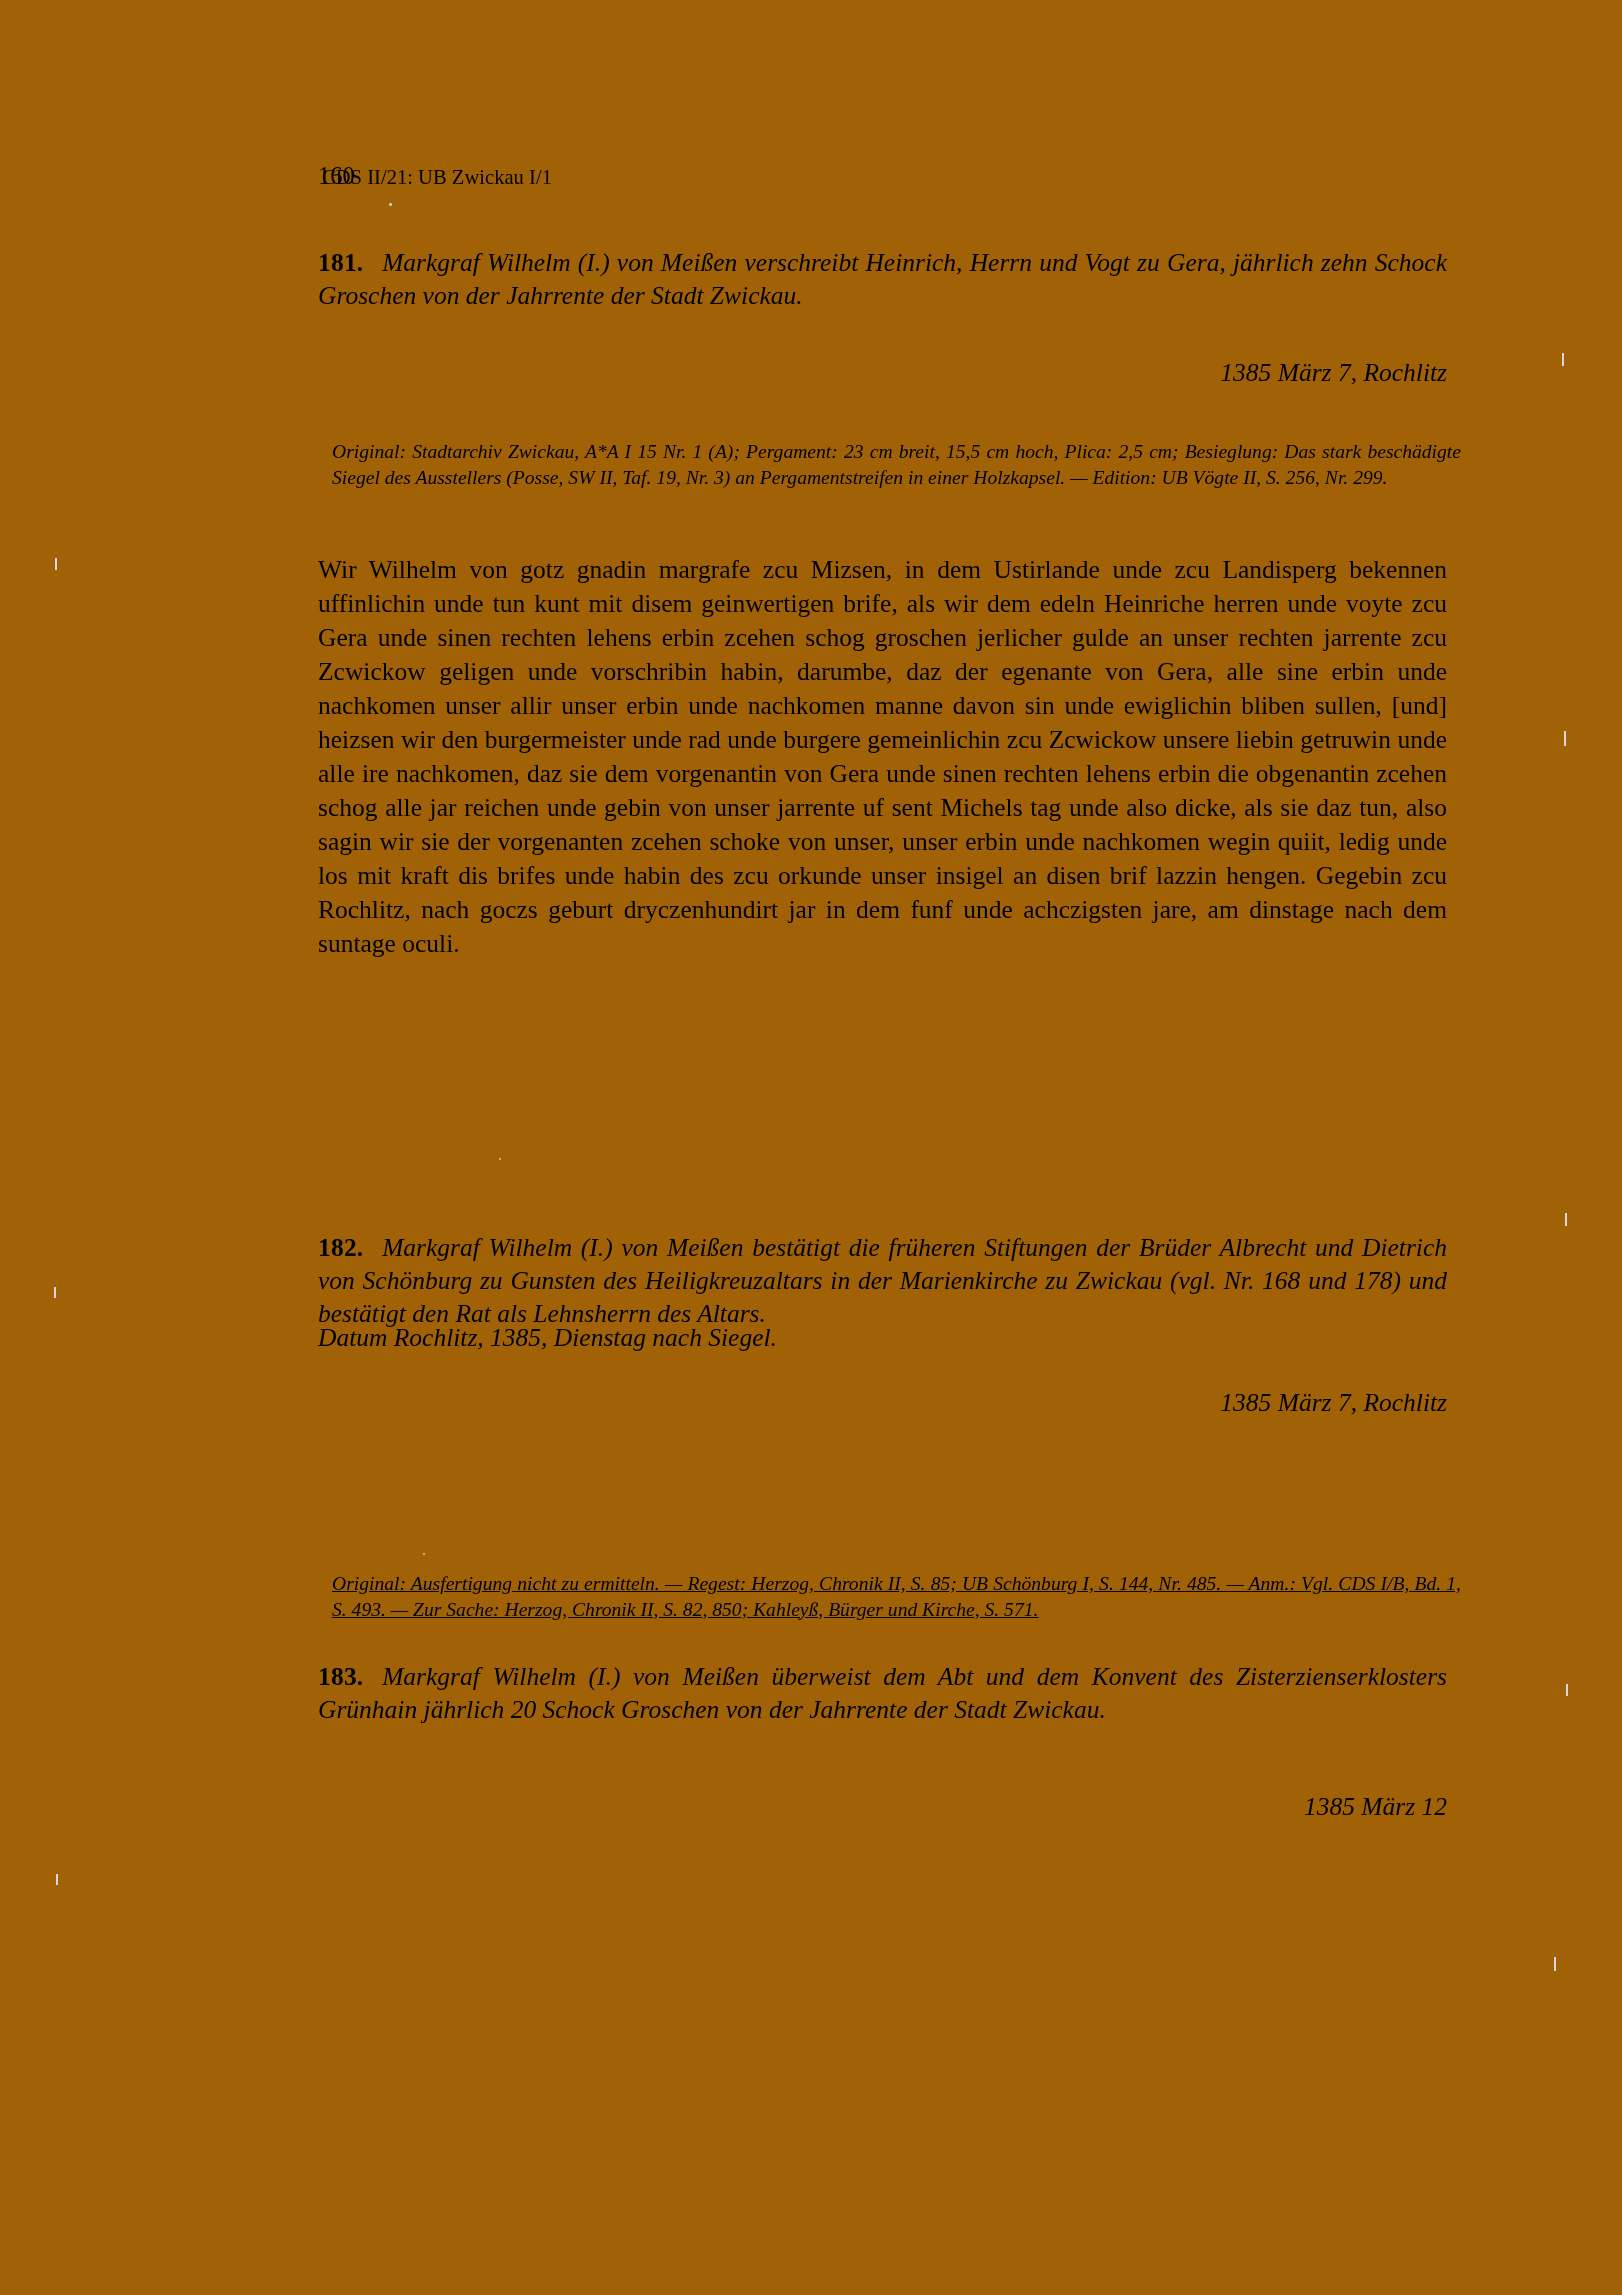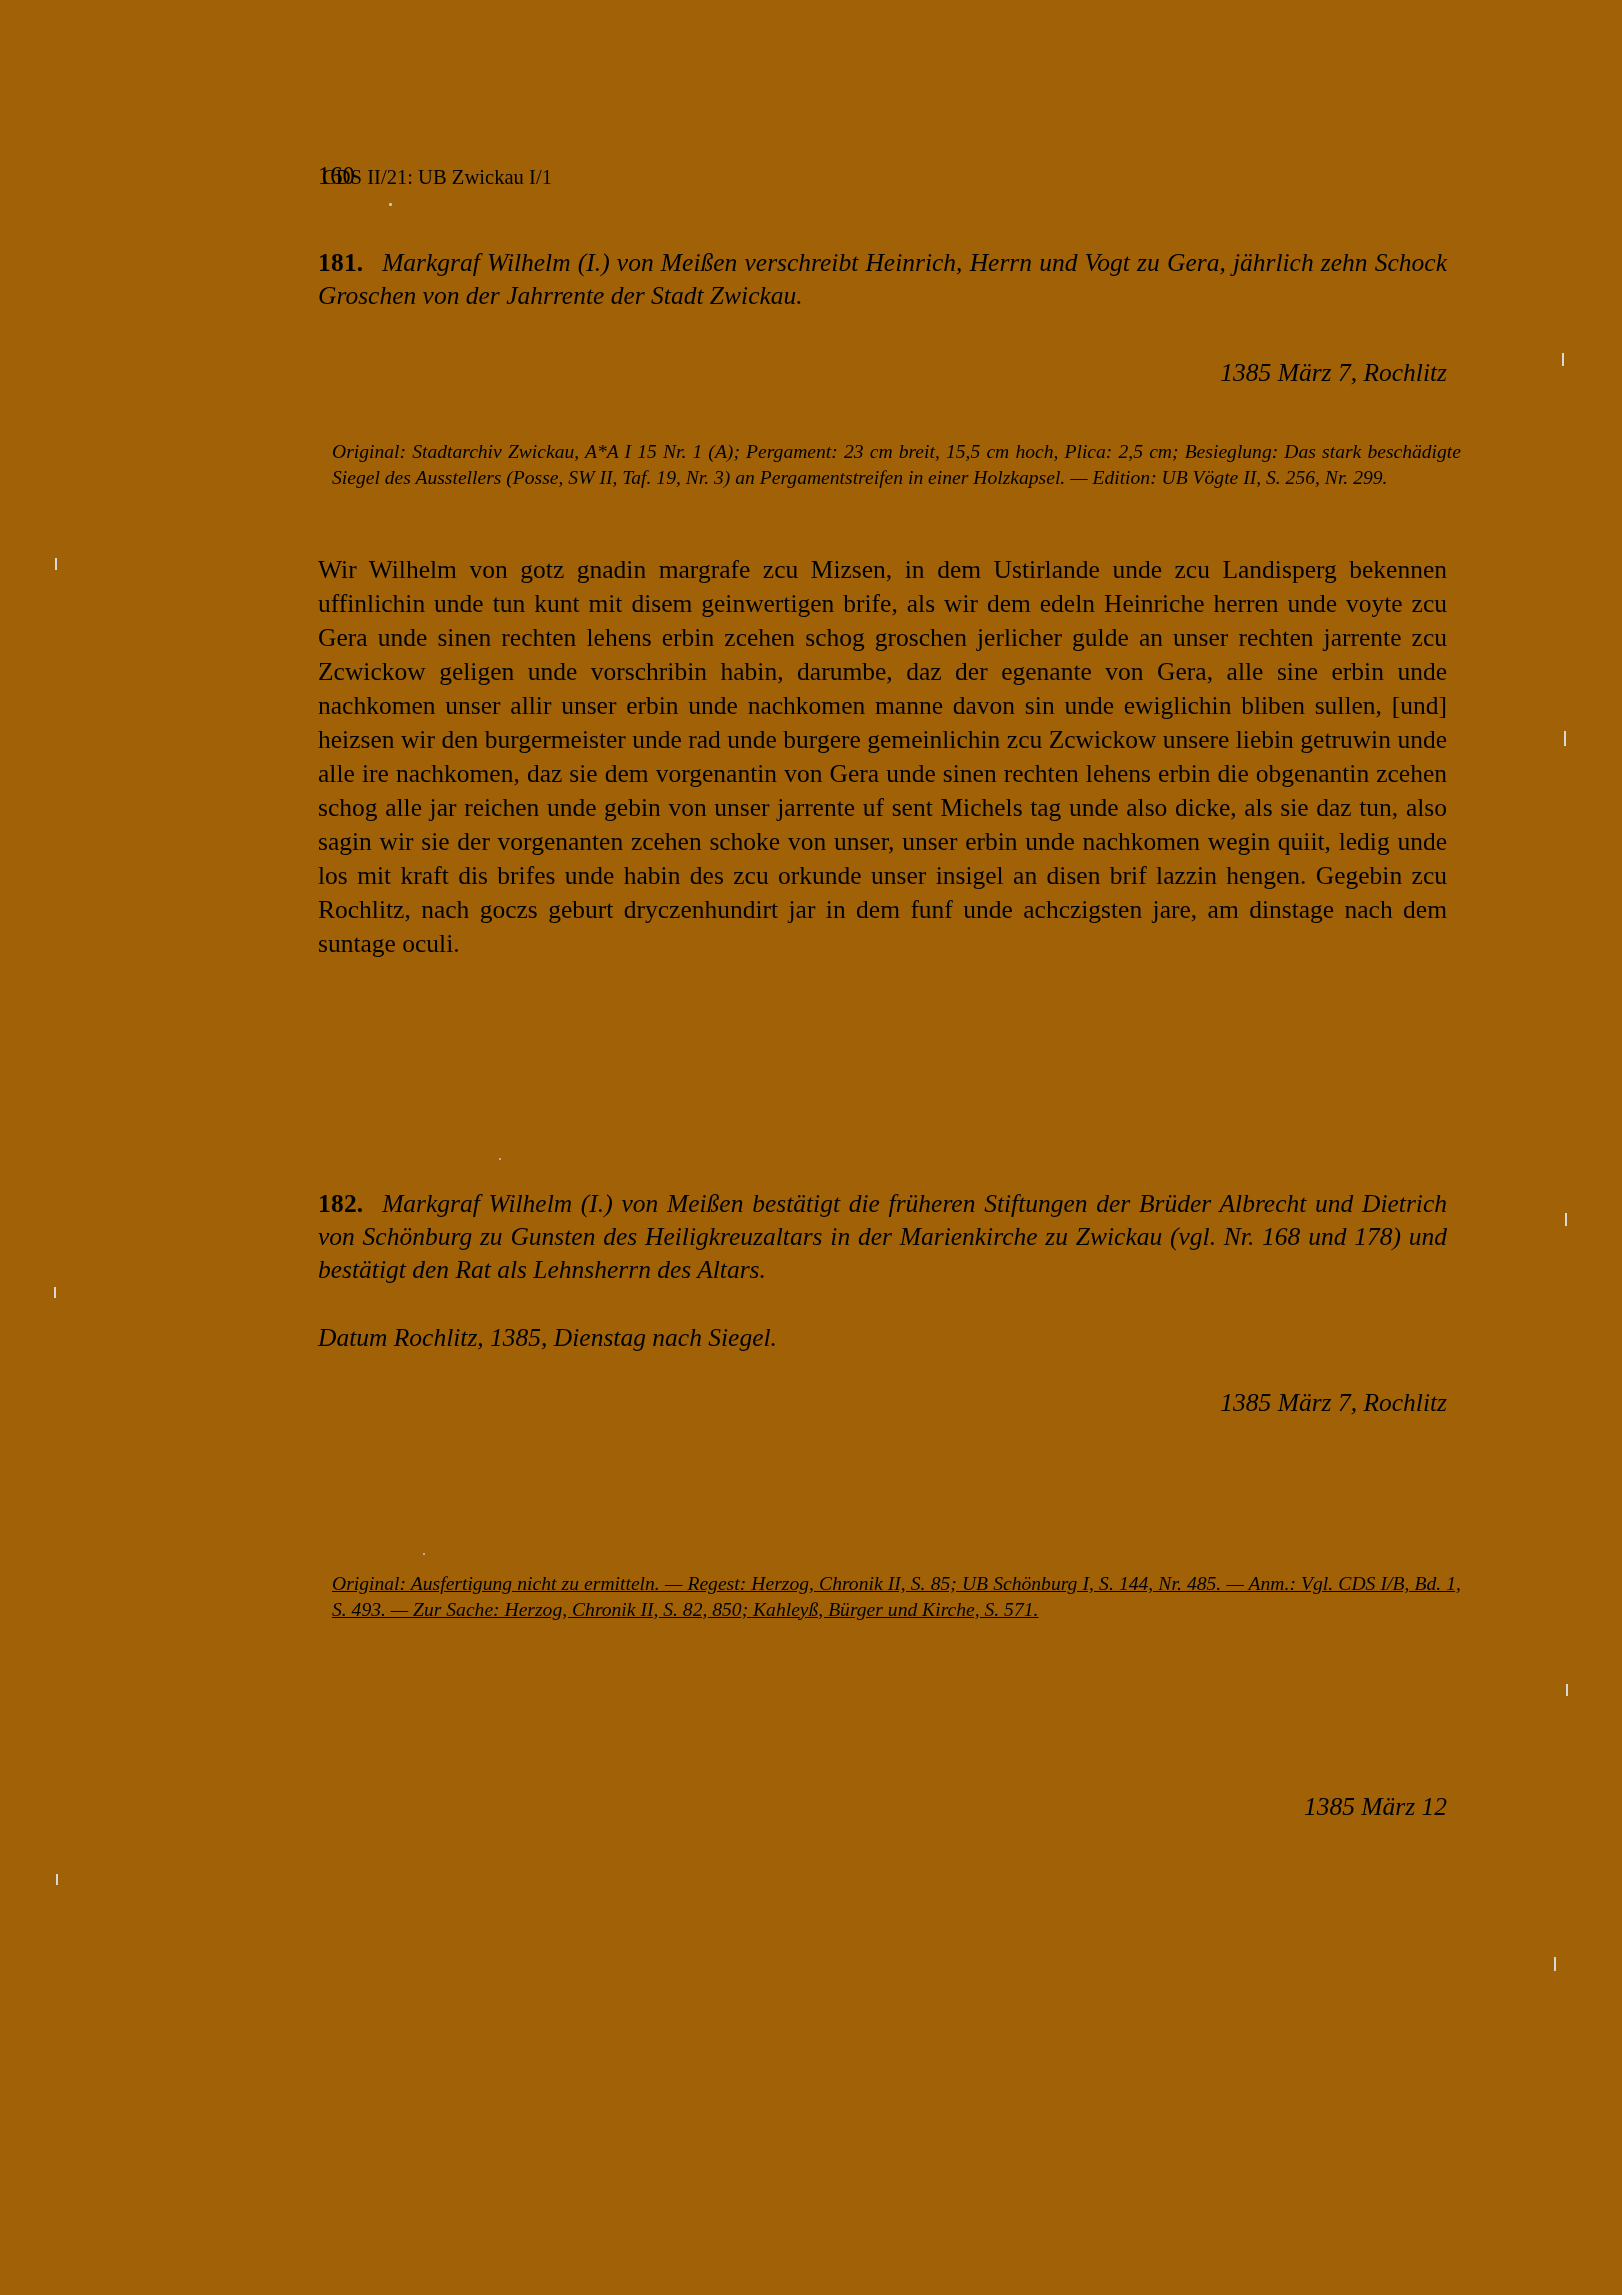--- a/index.html
+++ b/index.html
@@ -97,21 +97,21 @@
     margin: 0;
     hyphens: manual;
   }
 
   
   #entry-181-regest      { top: 246px; }
   #entry-181-dateline    { top: 358px; }
   #entry-181-apparatus   { top: 425px; }
   #entry-181-body        { top: 553px; }
 
-  #entry-182-regest      { top: 1187px; }
+  #entry-182-regest      { top: 1231px; }
   #entry-182-regest-2    { top: 1321px; }
   #entry-182-dateline    { top: 1388px; }
   #entry-182-apparatus   { top: 1557px; text-decoration: underline; }
 
   #entry-183-regest      { top: 1660px; }
   #entry-183-dateline    { top: 1792px; }
 
   
   .speck {
     position: absolute;
@@ -155,17 +155,18 @@
   <p class="entry body-text" id="entry-181-body">Wir Wilhelm von gotz gnadin margrafe zcu Mizsen, in dem Ustirlande unde zcu Landisperg bekennen uffinlichin unde tun kunt mit disem geinwertigen brife, als wir dem edeln Heinriche herren unde voyte zcu Gera unde sinen rechten lehens erbin zcehen schog groschen jerlicher gulde an unser rechten jarrente zcu Zcwickow geligen unde vorschribin habin, darumbe, daz der egenante von Gera, alle sine erbin unde nachkomen unser allir unser erbin unde nachkomen manne davon sin unde ewiglichin bliben sullen, [und] heizsen wir den burgermeister unde rad unde burgere gemeinlichin zcu Zcwickow unsere liebin getruwin unde alle ire nachkomen, daz sie dem vorgenantin von Gera unde sinen rechten lehens erbin die obgenantin zcehen schog alle jar reichen unde gebin von unser jarrente uf sent Michels tag unde also dicke, als sie daz tun, also sagin wir sie der vorgenanten zcehen schoke von unser, unser erbin unde nachkomen wegin quiit, ledig unde los mit kraft dis brifes unde habin des zcu orkunde unser insigel an disen brif lazzin hengen. Gegebin zcu Rochlitz, nach goczs geburt dryczenhundirt jar in dem funf unde achczigsten jare, am dinstage nach dem suntage oculi.</p>
 
   <p class="entry regest" id="entry-182-regest"><span class="num">182.</span><span class="num-gap"></span><span>Markgraf Wilhelm (I.) von Meißen bestätigt die früheren Stiftungen der Brüder Albrecht und Dietrich von Schönburg zu Gunsten des Heiligkreuzaltars in der Marienkirche zu Zwickau (vgl. Nr. 168 und 178) und bestätigt den Rat als Lehnsherrn des Altars.</span></p>
 
   <p class="entry regest-extra" id="entry-182-regest-2">Datum Rochlitz, 1385, Dienstag nach Siegel.</p>
 
   <p class="entry dateline" id="entry-182-dateline">1385 März 7, Rochlitz</p>
 
   <p class="entry apparatus" id="entry-182-apparatus">Original: Ausfertigung nicht zu ermitteln. — Regest: Herzog, Chronik II, S. 85; UB Schönburg I, S. 144, Nr. 485. — Anm.: Vgl. CDS I/B, Bd. 1, S. 493. — Zur Sache: Herzog, Chronik II, S. 82, 850; Kahleyß, Bürger und Kirche, S. 571.</p>
 
+  <p class="entry regest" id="entry-183-regest"><span class="num">183.</span><span class="num-gap"></span><span>Markgraf Wilhelm (I.) von Meißen überweist dem Abt und dem Konvent des Zisterzienserklosters Grünhain jährlich 20 Schock Groschen von der Jahrrente der Stadt Zwickau.</span></p>
 
   <p class="entry dateline" id="entry-183-dateline">1385 März 12</p>
 
 </div>
 
 
 </body></html>

